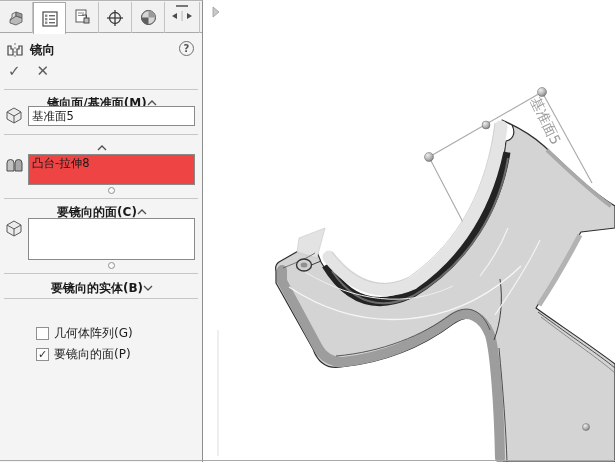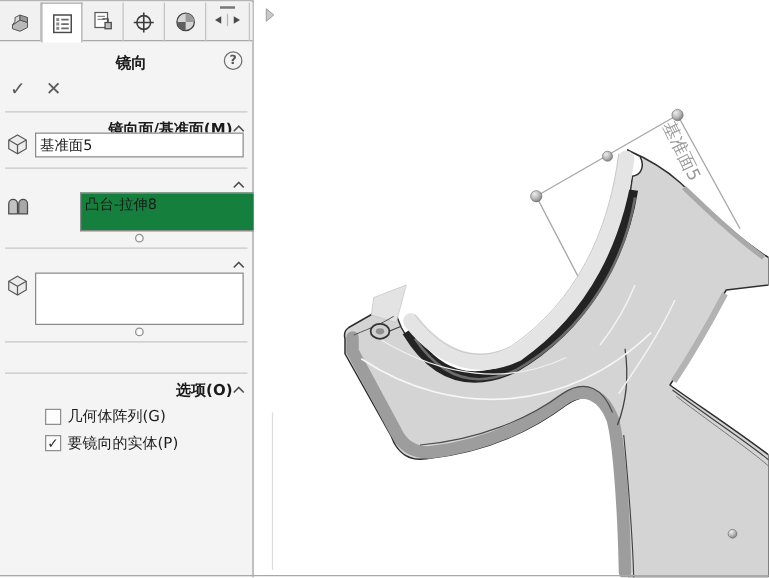--- a/index.html
+++ b/index.html
@@ -12,35 +12,35 @@
         background:#f4f4f4; border-right:1px solid #8e8e8e; border-top:1px solid #b5b5b5; }
   .tabbar { position:absolute; left:0; top:1px; width:202px; height:31px; display:flex;
             background:#f1f1f1; border-bottom:1px solid #a9a9a9; }
   .tab { width:33px; height:31px; display:flex; align-items:center; justify-content:center;
          border-right:1px solid #c3c3c3; }
   .tab.sel { background:#ffffff; border:1px solid #a9a9a9; border-bottom:none; height:32px; }
   .tabscroll { width:35px; height:31px; display:flex; flex-direction:column; align-items:center;
                border-right:1px solid #c3c3c3; padding-top:3px; }
   .tabscroll .dash { width:12px; height:2px; background:#777; margin-bottom:4px; }
   .tabscroll .arrows { display:flex; gap:3px; align-items:center; }
-  .titlerow { position:absolute; left:6px; top:40px; width:192px; height:18px; display:flex; align-items:center;flex-direction:column; }
+  .titlerow { position:absolute; left:6px; top:40px; width:192px; height:18px; display:flex; align-items:center; }
   .title { font-size:12.5px; font-weight:bold; color:#1c1c1c; margin-left:6px; }
   .help { position:absolute; right:4px; top:0; width:15px; height:15px; border:1.2px solid #6f6f6f;
           border-radius:50%; font-size:10px; color:#555; text-align:center; line-height:13px; font-weight:bold; }
   .okrow { position:absolute; left:8px; top:61px; width:190px; height:20px; display:flex; gap:16px; }
   .okrow span { font-size:15px; font-weight:bold; color:#5c5c5c; line-height:18px; }
   .div { position:absolute; left:4px; width:194px; height:1px; background:#c6c6c6; }
   .sech { position:absolute; left:8px; width:188px; height:16px; display:flex; align-items:center;
-          justify-content:flex-end; cursor:default; }
+          justify-content:center; cursor:default; }
   .sech .lbl { font-size:12px; font-weight:bold; color:#1a1a1a; white-space:nowrap; }
   .rowicon { position:absolute; left:5px; }
   .field { position:absolute; left:28px; width:167px; background:#ffffff; border:1px solid #8a8a8a;
            font-size:11.5px; color:#1a1a1a; padding:2px 3px; font-family:inherit; }
   .listbox { position:absolute; left:28px; width:167px; border:1px solid #8a8a8a; background:#ffffff; }
-  .listbox.selbg { background:#15803d;margin-left:36px; }
+  .listbox.selbg { background:#ef4444; }
   .listitem { font-size:11.5px; color:#1a1a1a; padding:1px 3px; white-space:nowrap; }
   .handle { position:absolute; left:108px; width:7px; height:7px; border:1px solid #8f8f8f;
             border-radius:50%; background:#fafafa; }
   .optrow { position:absolute; left:36px; width:160px; height:16px; display:flex; align-items:center; gap:5px; }
   .optrow .txt { font-size:12px; color:#1c1c1c; white-space:nowrap; }
   .cb { width:13px; height:13px; border:1px solid #8f8f8f; background:#fdfdfd; font-size:11px;
         line-height:11px; text-align:center; color:#2e2e2e; font-weight:bold; }
   .rb { width:13px; height:13px; border:1px solid #8f8f8f; background:#fdfdfd; border-radius:50%;
         display:flex; align-items:center; justify-content:center; }
   .rb .dot { width:5px; height:5px; border-radius:50%; background:#3f3f3f; }
@@ -160,51 +160,52 @@
       <path d="M10 15 L10 7 A3.5 3.5 0 0 1 17 7 L17 15 Z" fill="#a8a8a8" stroke="#4a4a4a" stroke-width="1"></path>
     </svg>
     <div class="listbox selbg" style="top:153px; height:31px;">
       <div class="listitem">凸台-拉伸8</div>
     </div>
     <div class="handle" style="top:186px"></div>
 
     <div class="div" style="top:197px"></div>
 
     <div class="sech" style="top:203px">
+      <span class="lbl">要镜向的面(C)</span>
       <svg width="10" height="6">
           <polyline points="1,5 5,1 9,5" fill="none" stroke="#4f4f4f" stroke-width="1.3"></polyline>
         </svg>
     </div>
     <svg class="rowicon" style="top:219px" width="18" height="18" viewBox="0 0 18 18">
       <path d="M9 1 L16 5 L16 12 L9 16 L2 12 L2 5 Z" fill="#ececec" stroke="#5a5a5a" stroke-width="1"></path>
       <path d="M2 5 L9 9 L16 5" fill="none" stroke="#5a5a5a" stroke-width="1"></path>
       <line x1="9" y1="9" x2="9" y2="16" stroke="#5a5a5a" stroke-width="1"></line>
     </svg>
     <div class="listbox" style="top:217px; height:42px;"></div>
     <div class="handle" style="top:261px"></div>
 
     <div class="div" style="top:272px"></div>
 
+    <div class="sech" style="top:279px">
+      <span class="lbl">要镜向的实体(B)</span>
+      <svg width="10" height="6">
+          <polyline points="1,1 5,5 9,1" fill="none" stroke="#4f4f4f" stroke-width="1.3"></polyline>
+        </svg>
+    </div>
 
     <div class="div" style="top:297px"></div>
 
-    <div class="sech" style="top:303px">
-      <span class="lbl">选项(O)</span>
-      <svg width="10" height="6">
-          <polyline points="1,5 5,1 9,5" fill="none" stroke="#4f4f4f" stroke-width="1.3"></polyline>
-        </svg>
-    </div>
 
     <div class="optrow" style="top:324px">
       <span class="cb"></span>
       <span class="txt">几何体阵列(G)</span>
     </div>
     <div class="optrow" style="top:345px">
       <span class="cb">✓</span>
-      <span class="txt">要镜向的实体(P)</span>
+      <span class="txt">要镜向的面(P)</span>
     </div>
   </div>
 
   <div class="panel-grab"></div>
 
   <div class="gfx">
     <svg class="flyout" width="10" height="12" viewBox="0 0 10 12">
       <path d="M2 1 L8 6 L2 11 Z" fill="#c9c9c9" stroke="#9d9d9d" stroke-width="0.8"></path>
     </svg>
 

